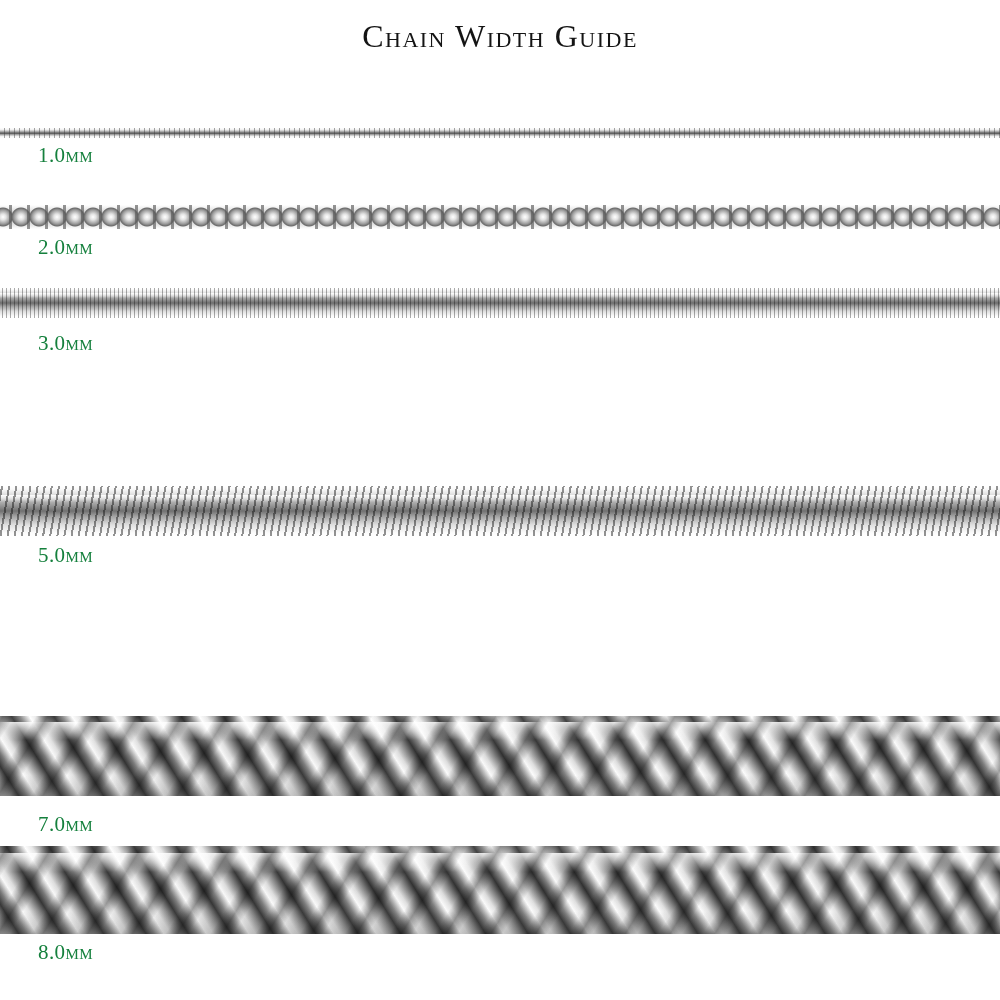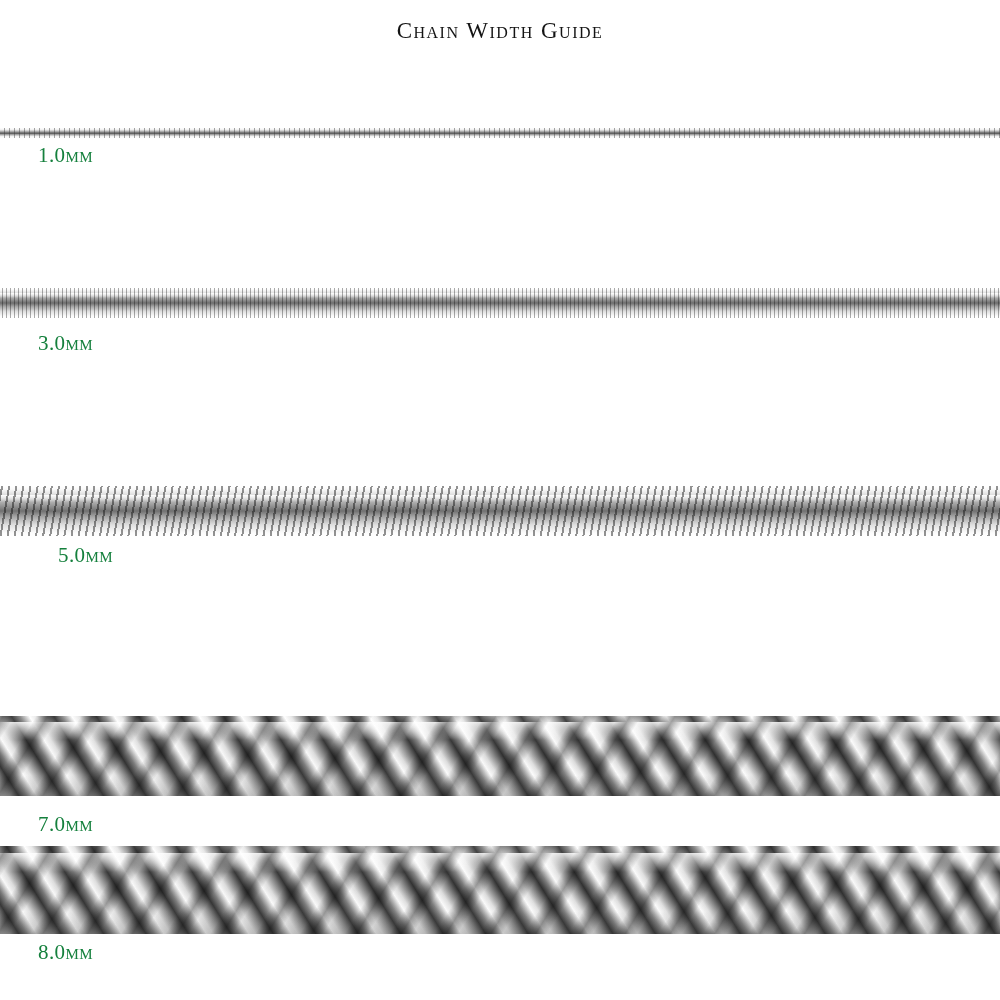--- a/index.html
+++ b/index.html
@@ -22,21 +22,21 @@
     height: 1000px;
   }
 
   .title {
     position: absolute;
     top: 18px;
     left: 0;
     width: 1000px;
     text-align: center;
     font-family: "Liberation Serif", serif;
-    font-size: 23px;
+    font-size: 32px;
     letter-spacing: 1.5px;
     color: #141414;
     font-variant: small-caps;
     white-space: nowrap;
   }
 
   
   .row {
     position: absolute;
     left: 0;
@@ -215,34 +215,38 @@
 
 <div id="guide">
 
   <div class="title">Chain Width Guide</div>
 
   <div class="row">
     <div class="chain c-thin" style="top:128px;height:10px;"></div>
     <div class="label" style="top:143px;">1.0mm</div>
   </div>
 
+  <div class="row">
+    <div class="chain c-bead" style="top:205px;height:24px;"></div>
+    <div class="label" style="top:235px;">2.0mm</div>
+  </div>
 
   <div class="row">
     <div class="chain c-snake" style="top:288px;height:30px;">
         <div class="hl"></div>
       </div>
     <div class="label" style="top:331px;">3.0mm</div>
   </div>
 
 
   <div class="row">
     <div class="chain c-snake c-snake-lg" style="top:486px;height:50px;">
         <div class="hl"></div>
       </div>
-    <div class="label" style="top:543px;margin-left:20px;">5.0mm</div>
+    <div class="label" style="top:543px;">5.0mm</div>
   </div>
 
 
   <div class="row">
     <div class="chain c-rope" style="top:716px;height:80px;">
       <div class="sheen"></div>
         <div class="shade"></div>
     </div>
     <div class="label" style="top:805px;margin-top:7px;">7.0mm</div>
   </div>

